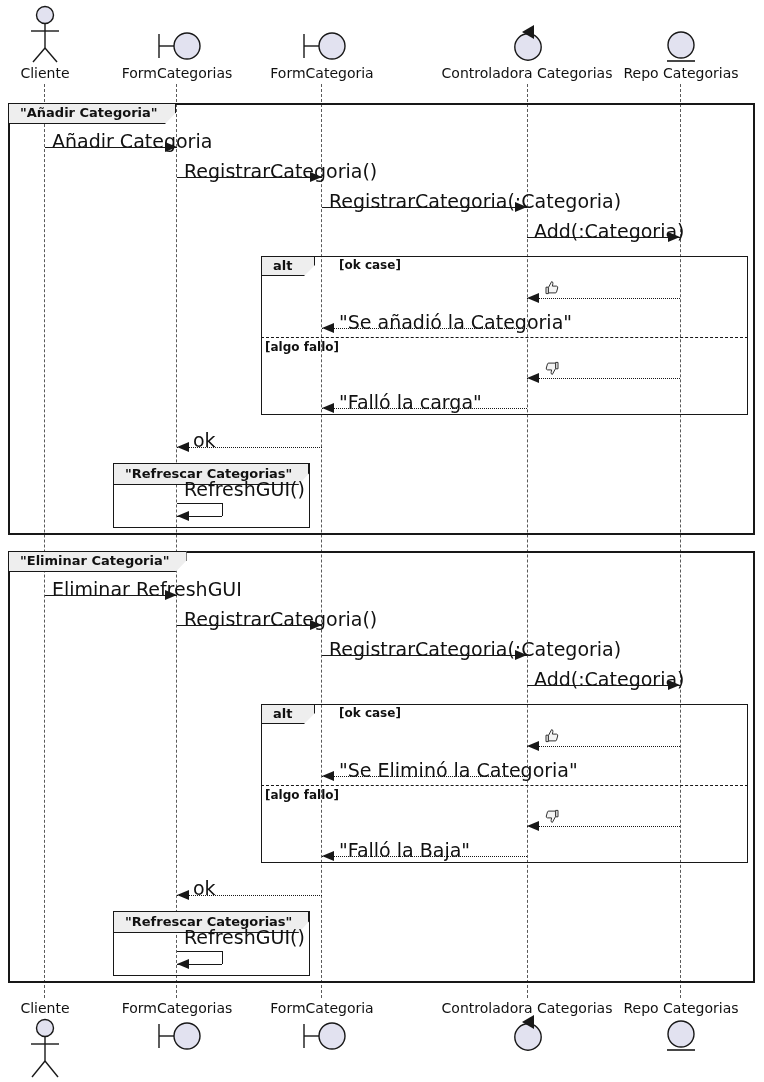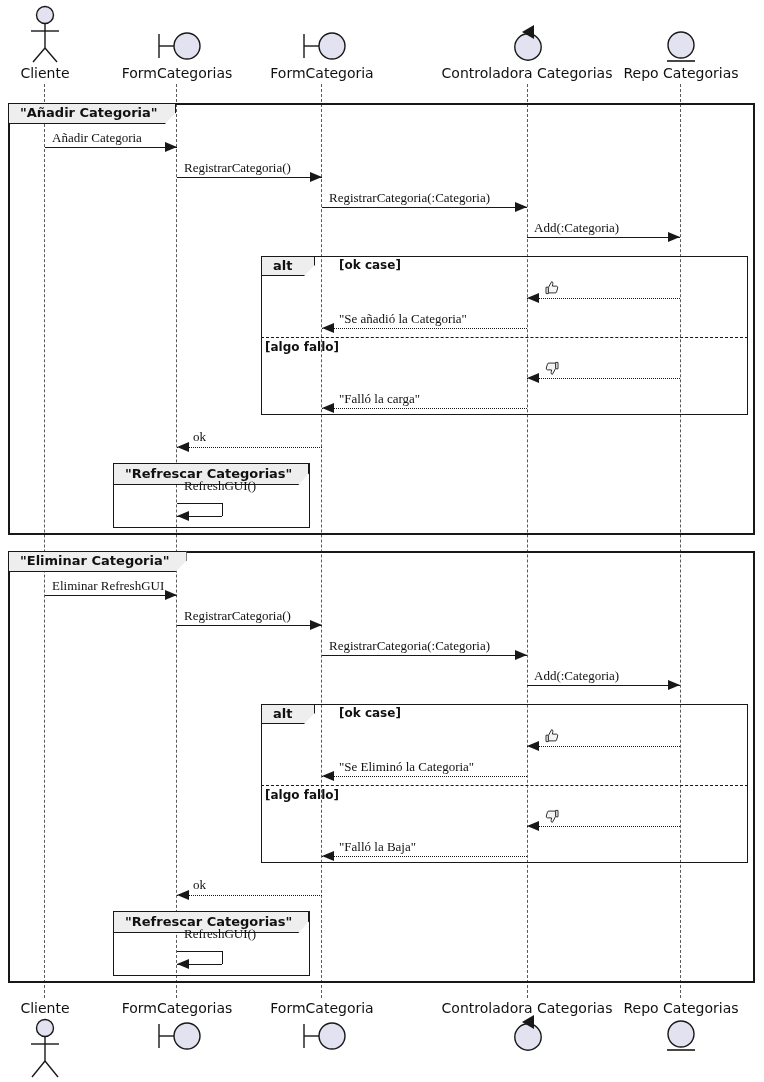--- a/index.html
+++ b/index.html
@@ -10,21 +10,21 @@
   .lifeline{position:absolute;width:0;border-left:1px dashed #5a5a5a;top:84px;height:914px;}
   .plabel{position:absolute;font-size:14px;white-space:nowrap;transform:translateX(-50%);color:#111;}
   .picon{position:absolute;}
   .frame{position:absolute;border:2px solid #181818;background:transparent;box-sizing:border-box;}
   .tab{
     position:absolute;background:#EEEEEE;border:1.6px solid #181818;box-sizing:border-box;
     font-weight:bold;font-size:13px;white-space:nowrap;display:flex;align-items:center;
     padding:0 16px 2px 11px;
     clip-path:polygon(0 0,100% 0,100% 45%,calc(100% - 11px) 100%,0 100%);
   }
-  .msg-label{position:absolute;font-size:13px;white-space:nowrap;color:#111;font-family:Liberation Serif, serif;}
+  .msg-label{position:absolute;font-size:19px;white-space:nowrap;color:#111;}
   .hline{position:absolute;height:0;border-top:1.3px solid #181818;}
   .hline.dotted{border-top:1.4px dotted #181818;}
   .vline{position:absolute;width:0;border-left:1.3px solid #181818;}
   .divider{position:absolute;height:0;border-top:1.4px dashed #181818;}
   .arrow-r{position:absolute;width:0;height:0;border-style:solid;
     border-width:5px 0 5px 12px;border-color:transparent transparent transparent #181818;}
   .arrow-l{position:absolute;width:0;height:0;border-style:solid;
     border-width:5px 12px 5px 0;border-color:transparent #181818 transparent transparent;}
   .guard{position:absolute;font-weight:bold;font-size:12px;white-space:nowrap;color:#111;}
   svg{display:block;}

